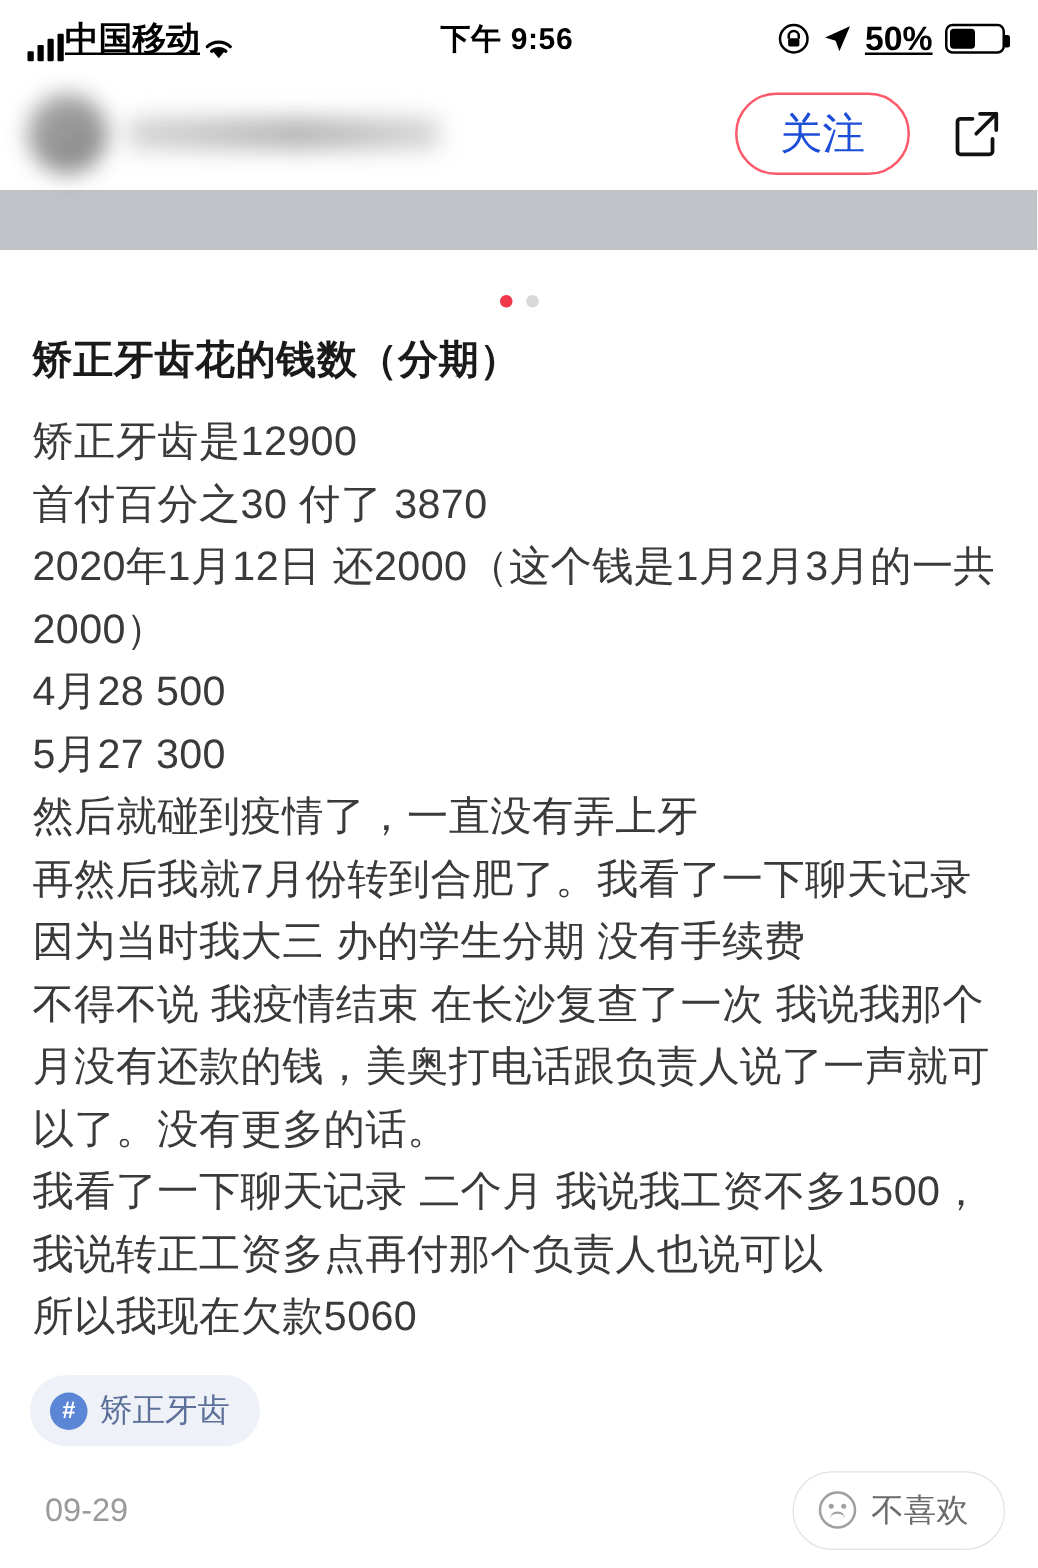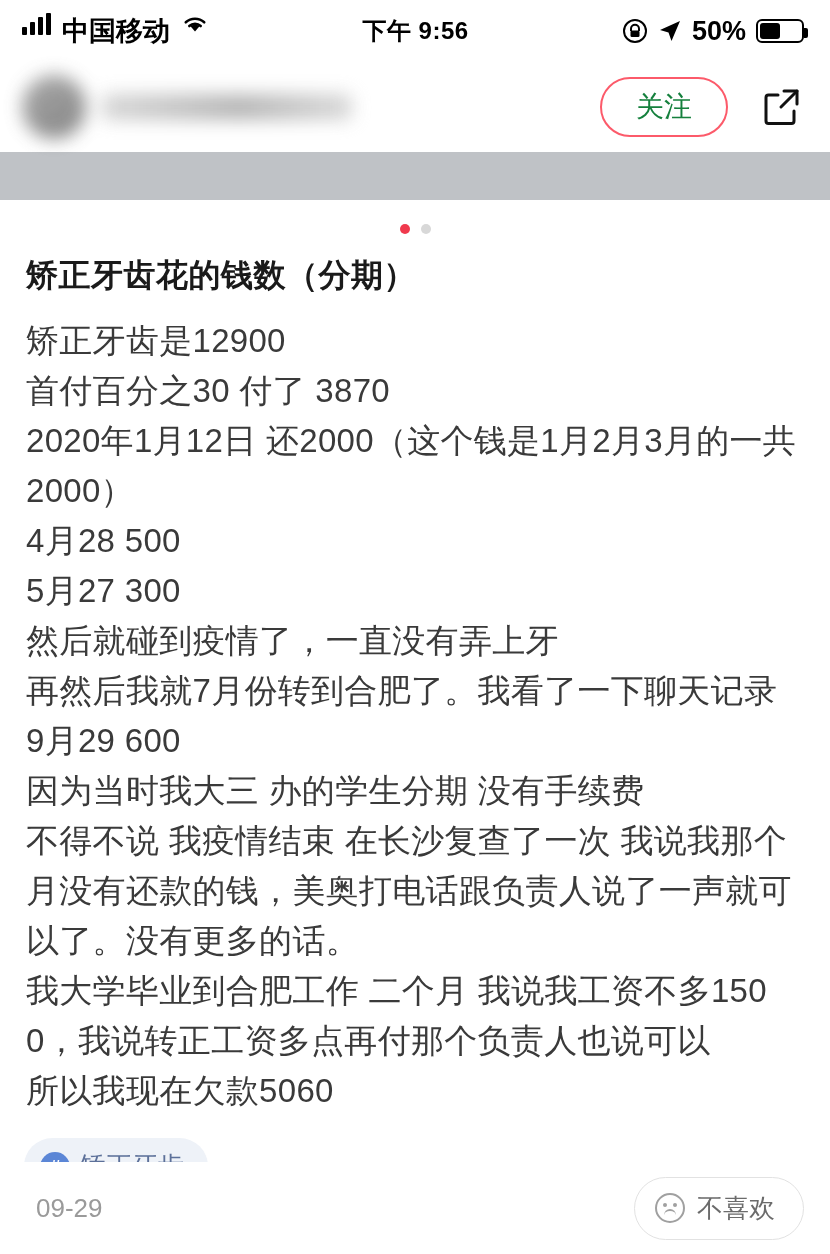--- a/index.html
+++ b/index.html
@@ -24,23 +24,23 @@
     height: 62px;
     flex: 0 0 62px;
     display: flex;
     align-items: center;
     padding: 0 26px 0 22px;
     background: #ffffff;
     color: #000;
     font-size: 27px;
     font-weight: bold;
   }
-  .sb-left { display: flex; align-items: flex-start; gap: 11px; flex: 0 0 auto; }
+  .sb-left { display: flex; align-items: flex-end; gap: 1px; flex: 0 0 auto; text-decoration: underline; }
   .sb-center { flex: 1; text-align: center; font-size: 24px; letter-spacing: 0.5px; }
-  .sb-right { display: flex; align-items: center; gap: 10px; flex: 0 0 auto; }
+  .sb-right { display: flex; align-items: center; gap: 10px; flex: 0 0 auto; text-decoration: underline; }
 
   .signal-bars { display: flex; align-items: flex-end; gap: 3px; height: 22px; }
   .signal-bars i { width: 5px; background: #000; border-radius: 1px; display: block; }
   .signal-bars i:nth-child(1){height:8px;}
   .signal-bars i:nth-child(2){height:13px;}
   .signal-bars i:nth-child(3){height:18px;}
   .signal-bars i:nth-child(4){height:22px;}
 
   .carrier { font-size: 27px; font-weight: bold; }
 
@@ -79,45 +79,45 @@
     width: 64px; height: 64px; border-radius: 50%;
     background: linear-gradient(145deg,#9a9a9a,#6f6f6f);
   }
   .name-blur {
     width: 250px; height: 26px; border-radius: 6px;
     background: linear-gradient(90deg,#cfcfcf,#a8a8a8 55%,#d2d2d2);
   }
   .header-spacer { flex: 1; }
   .follow-btn {
     border: 2px solid #fc5a6a;
-    color: #15803d;
+    color: #1d4ed8;
     background: #fff;
     border-radius: 34px;
     padding: 14px 34px;
-    font-size: 28px;
+    font-size: 34px;
     line-height: 1;
     font-family: "Liberation Sans", sans-serif;
     cursor: pointer;
   }
   .share-btn {
     width: 46px; height: 46px; margin-left: 30px;
     cursor: pointer; display:flex; align-items:center; justify-content:center;
   }
 
   
   .band {
     height: 48px;
     flex: 0 0 48px;
     background: #bfc2c6;
   }
 
   
   .content {
     flex: 1 1 auto;
-    padding: 0 24px;
+    padding: 12px 24px;
     overflow: hidden;
     background: #fff;
     position: relative;
   }
   .dots {
     display: flex; justify-content: center; align-items: center;
     gap: 11px; padding: 24px 0 14px 0;
   }
   .dots i { width: 10px; height: 10px; border-radius: 50%; background: #d8d8d8; display:block; }
   .dots i.on { background: #f0394d; }
@@ -268,24 +268,23 @@
     <div class="post-title">矫正牙齿花的钱数（分期）</div>
 
     <div class="post-body">
       <p>矫正牙齿是12900</p>
       <p>首付百分之30  付了  3870</p>
       <p>2020年1月12日     还2000（这个钱是1月2月3月的一共2000）</p>
       <p>4月28                500</p>
       <p>5月27                300</p>
       <p>然后就碰到疫情了，一直没有弄上牙</p>
       <p>再然后我就7月份转到合肥了。我看了一下聊天记录</p>
-      <p>9月29                  600</p>
       <p>因为当时我大三   办的学生分期   没有手续费</p>
       <p>不得不说   我疫情结束 在长沙复查了一次  我说我那个月没有还款的钱，美奥打电话跟负责人说了一声就可以了。没有更多的话。</p>
-      <p>我大学毕业到合肥工作   二个月  我说我工资不多1500，我说转正工资多点再付那个负责人也说可以</p>
+      <p>我看了一下聊天记录   二个月  我说我工资不多1500，我说转正工资多点再付那个负责人也说可以</p>
       <p>所以我现在欠款5060</p>
     </div>
 
     <div class="tag">
       <span class="hash">#</span>
       <span>矫正牙齿</span>
     </div>
   </div>
 
   <div class="footer">

